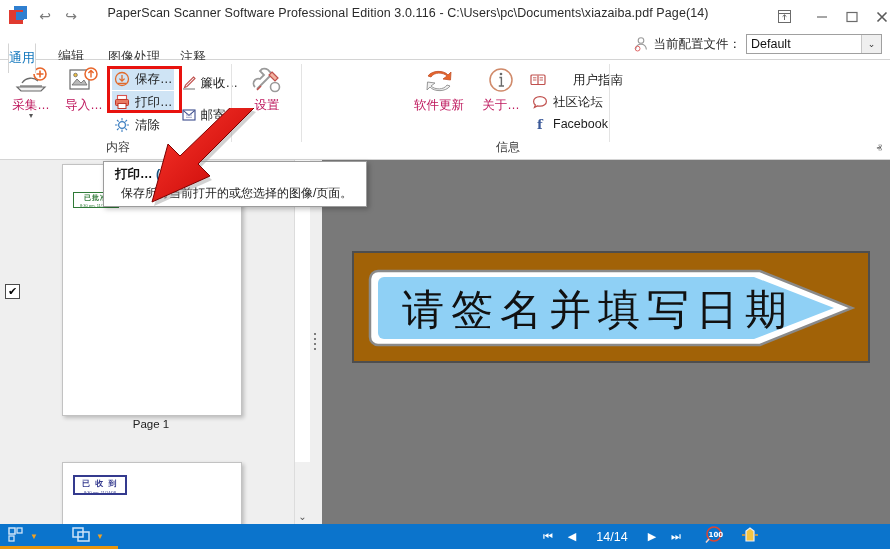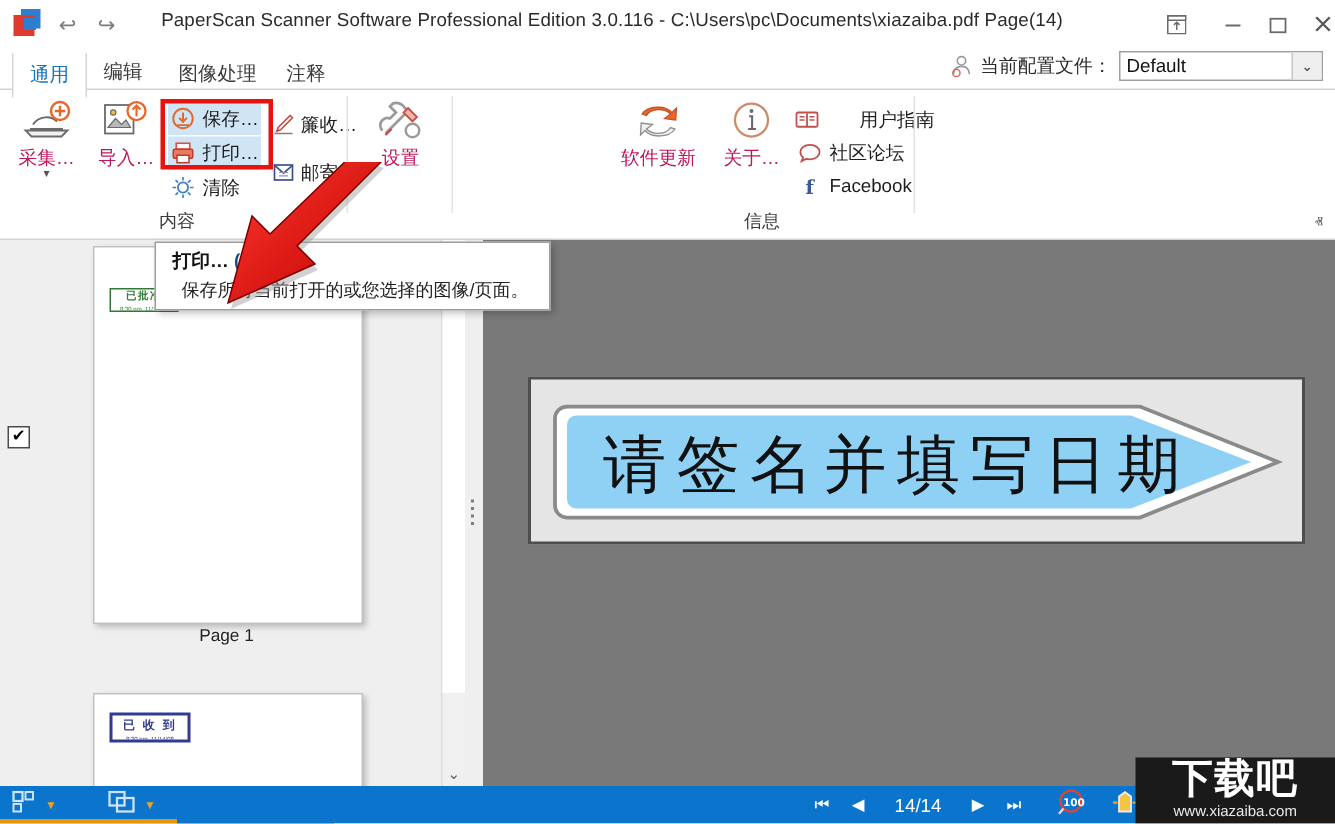--- a/index.html
+++ b/index.html
@@ -26,21 +26,21 @@
         line-height:22px;color:#6b6b6b;font-size:13px;cursor:default;}
   .wbtn.ribbonopt{left:770px;}
   .wbtn.min{left:808px;}
   .wbtn.max{left:838px;}
   .wbtn.close{left:868px;font-size:15px;}
   .wbtn svg{vertical-align:middle;}
 
   
   .tabstrip{position:absolute;left:0;top:31px;width:890px;height:29px;background:#fff;}
   .tabstrip .underline{position:absolute;left:0;bottom:0;width:890px;height:1px;background:#d4d4d4;}
-  .tab{position:absolute;top:4px;height:29px;line-height:28px;padding:0 11px;
+  .tab{position:absolute;top:12px;height:29px;line-height:28px;padding:0 0;
        font-size:13px;color:#3b3b3b;cursor:default;}
   .tab.active{color:#1176bc;background:#fff;border-left:1px solid #d4d4d4;
               border-right:1px solid #d4d4d4;border-top:1px solid #fff;
               z-index:3;}
   .tab.active:after{content:"";position:absolute;left:0;bottom:-1px;width:100%;height:2px;background:#fff;}
   .cfgwrap{position:absolute;right:8px;top:3px;display:flex;align-items:center;}
   .cfglabel{font-size:12.5px;color:#2b2b2b;margin-right:5px;}
   .cfgicon{width:18px;height:18px;margin-right:3px;position:relative;}
   .cfgbox{width:136px;height:20px;border:1px solid #a0a0a0;background:#fff;
           display:flex;align-items:center;font-size:12.5px;color:#111;padding-left:4px;
@@ -92,21 +92,21 @@
   .vscroll{position:absolute;left:294px;top:0;width:16px;height:364px;background:#f0f0f0;
            border-left:1px solid #dcdcdc;}
   .vscroll .thumbbar{position:absolute;left:0;top:0;width:15px;height:302px;background:#fff;}
   .vscroll .arrowdown{position:absolute;left:0;bottom:2px;width:15px;text-align:center;
                       font-size:10px;color:#5a5a5a;}
   .splitter{position:absolute;left:310px;top:0;width:12px;height:364px;background:#efefef;}
   .splitdots{position:absolute;left:4px;top:173px;width:3px;}
   .splitdots i{display:block;width:2px;height:2px;background:#7d7d7d;margin-bottom:3px;}
 
   .docview{position:absolute;left:322px;top:0;right:0;height:364px;background:#797979;}
-  .page{position:absolute;left:30px;top:91px;width:518px;height:112px;background:#e5e5e5;
+  .page{position:absolute;left:30px;top:91px;width:518px;height:112px;background:#a16207;
         border:2px solid #4e4e4e;box-sizing:border-box;}
   .arrowshape{position:absolute;left:14px;top:14px;width:490px;height:82px;}
 
   
   .statusbar{position:absolute;left:0;top:524px;width:890px;height:25px;background:#0b74cc;}
   .sb-left{position:absolute;left:8px;top:0;height:25px;display:flex;align-items:center;}
   .sbtool{display:flex;align-items:center;margin-right:16px;cursor:default;}
   .sbtool .cap{margin-left:4px;color:#f0a122;font-size:8px;}
   .sb-center{position:absolute;left:536px;top:0;height:25px;display:flex;align-items:center;}
   .navbtn{width:24px;text-align:center;color:#fff;font-size:11px;cursor:default;}
@@ -466,18 +466,14 @@
         <linearGradient id="ag" x1="0" y1="0" x2="1" y2="1">
           <stop offset="0%" stop-color="#ff3b30"></stop>
           <stop offset="100%" stop-color="#c00000"></stop>
         </linearGradient>
       </defs>
       <path d="M108 2 L52 58 L64 70 L6 96 L22 38 L34 50 L90 -4 Z" transform="translate(0,2)" fill="#9a9a9a" opacity=".45"></path>
       <path d="M106 0 L50 56 L62 68 L4 94 L20 36 L32 48 L88 -6 Z" fill="url(#ag)" stroke="#7a0000" stroke-width="1"></path>
     </svg>
   </div>
 
-  <div class="watermark">
-    <div class="wm-cn">下载吧</div>
-    <div class="wm-url">www.xiazaiba.com</div>
-  </div>
 
 </div>
 
 </body></html>

